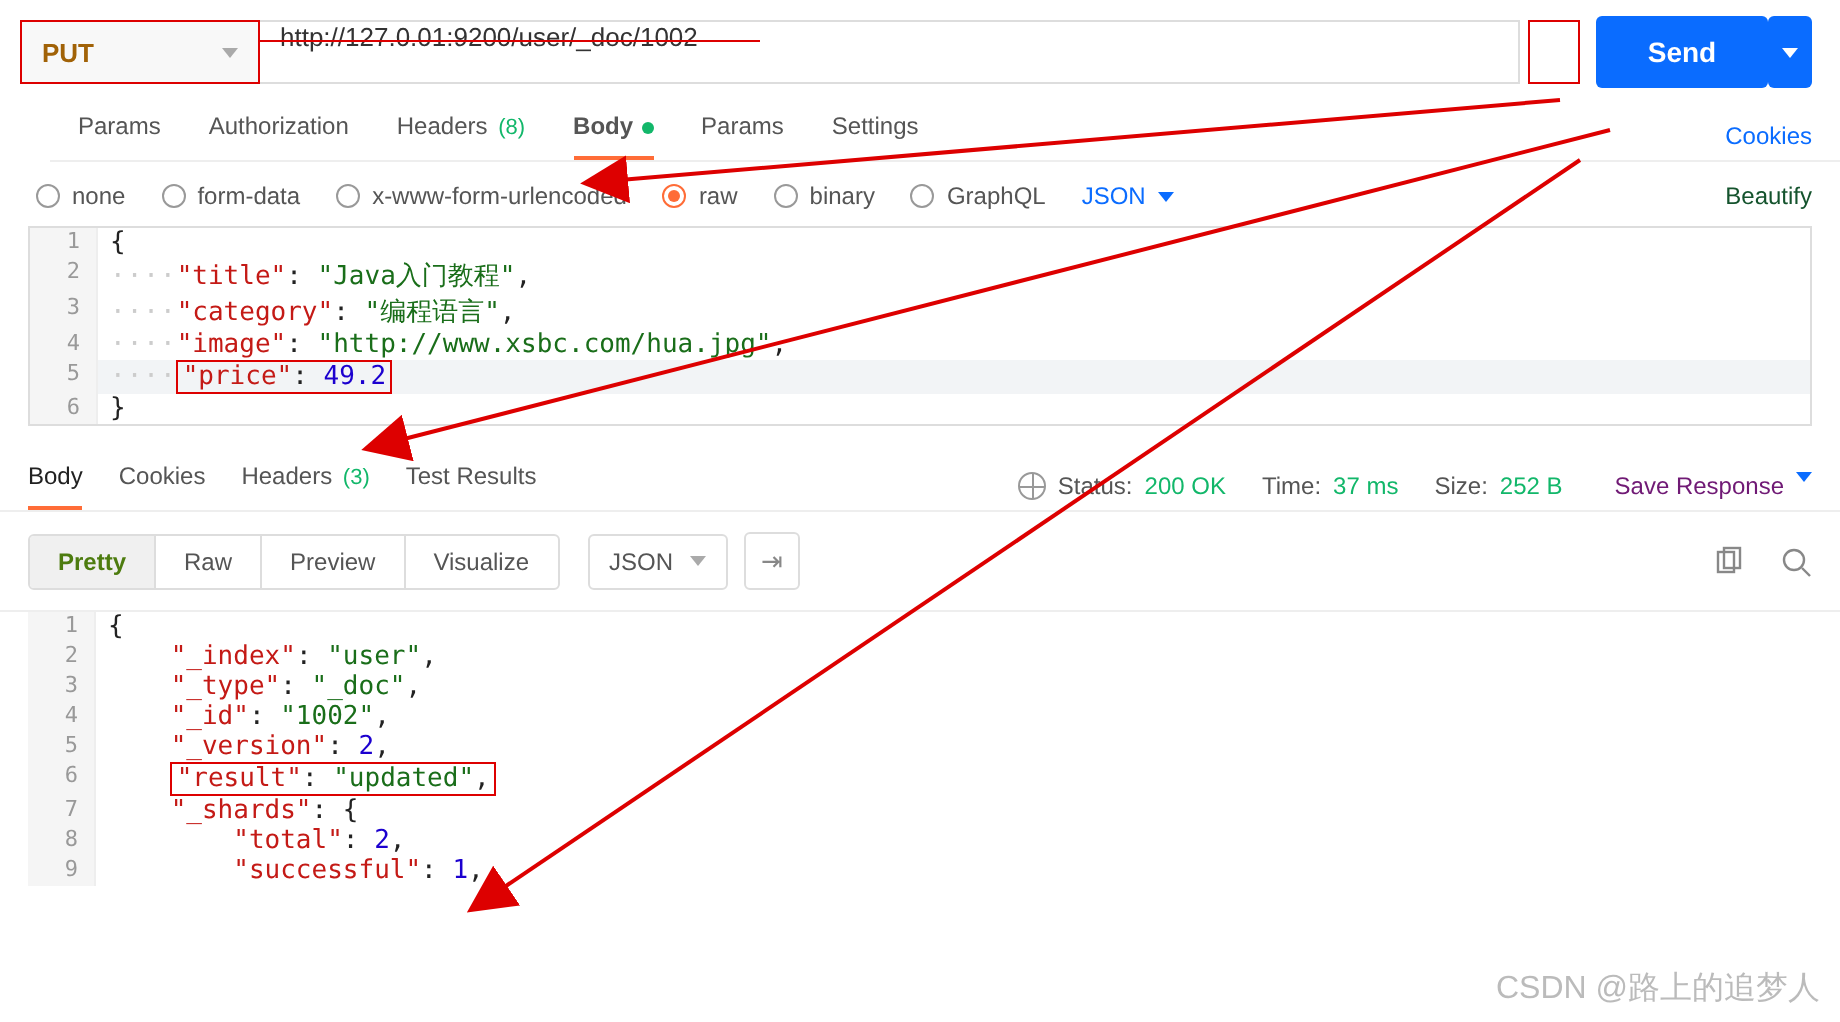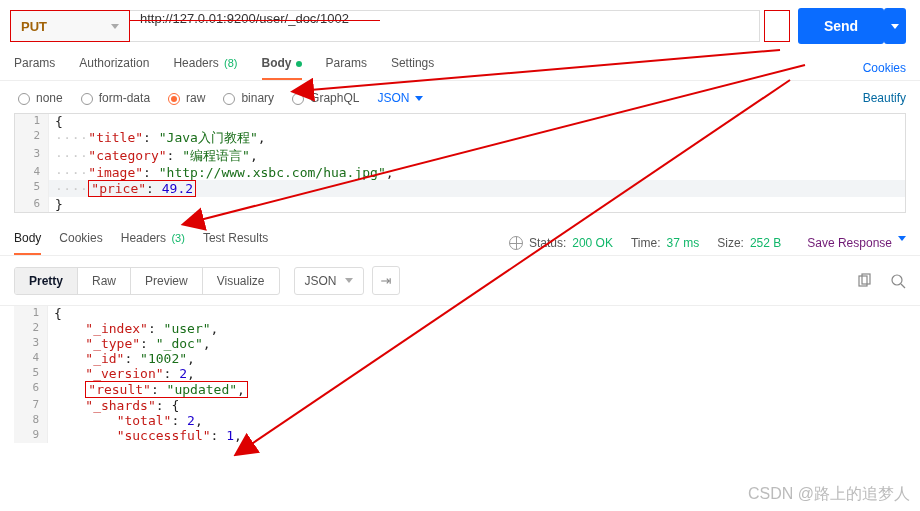--- a/index.html
+++ b/index.html
@@ -6,34 +6,34 @@
   body { font-family: -apple-system, "Segoe UI", Arial, sans-serif; font-size: 12px; color: #212121; background: #fff; width: 920px; height: 511px; overflow: hidden; position: relative; }
   .row { display: flex; align-items: center; }
   .top-bar { padding: 8px 14px 6px 10px; gap: 0; }
   .method-sel { border: 1px solid #d00; width: 120px; height: 32px; display: flex; align-items: center; justify-content: space-between; padding: 0 10px; font-size: 13px; font-weight: 600; color: #a16207; background: #f8f8f8; }
   .url-input { flex: 1; height: 32px; border: 1px solid #ddd; border-left: none; padding: 0 10px; font-size: 13px; color: #333; display: flex; align-items: flex-start; }
   .save-gap { width: 26px; height: 32px; border: 1px solid #d00; margin-left: 4px; }
   .send-btn { background: #0a6cff; color: #fff; height: 36px; width: 86px; display: flex; align-items: center; justify-content: center; font-size: 14px; font-weight: 600; margin-left: 8px; border-radius: 3px; }
   .send-drop { background: #0a6cff; width: 22px; height: 36px; display: flex; align-items: center; justify-content: center; border-radius: 3px; }
   .chev-down { width: 0; height: 0; border-left: 4px solid transparent; border-right: 4px solid transparent; border-top: 5px solid #aaa; }
   .chev-down.wht { border-top-color: #fff; }
-  .tabs { padding: 6px 14px 0 14px; gap: 24px; color: #555; font-size: 12px; border-bottom: 1px solid #eee; }
+  .tabs { padding: 6px 14px 0 14px; gap: 24px; color: #555; font-size: 12px; border-bottom: 1px solid #eee; margin-left: 25px; }
   .tab-item { padding-bottom: 8px; border-bottom: 2px solid transparent; cursor: pointer; }
   .tab-item.active { border-bottom-color: #ff6c37; font-weight: 600; }
   .count { color: #12b76a; font-size: 11px; margin-left: 2px; }
   .dot { width: 6px; height: 6px; background: #12b76a; border-radius: 50%; display: inline-block; margin-left: 4px; vertical-align: middle; }
   .cookies-link { margin-left: auto; color: #0a6cff; cursor: pointer; }
   .body-opts { padding: 10px 14px 8px 18px; gap: 18px; color: #555; font-size: 12px; align-items: center; }
   .radio { width: 12px; height: 12px; border: 1.5px solid #999; border-radius: 50%; display: inline-flex; align-items: center; justify-content: center; }
   .radio.sel { border-color: #ff6c37; }
   .radio.sel::after { content: ""; width: 6px; height: 6px; background: #ff6c37; border-radius: 50%; }
-  .opt { display: flex; align-items: flex-end; gap: 6px; }
+  .opt { display: flex; align-items: center; gap: 6px; }
   .json-sel { color: #0a6cff; display: flex; align-items: center; gap: 6px; }
   .json-sel .chev-down { border-top-color: #0a6cff; }
-  .beautify { margin-left: auto; color: #0369a1; cursor: pointer; }
+  .beautify { margin-left: auto; color: #14532d; cursor: pointer; }
   .editor { border: 1px solid #ddd; margin: 0 14px; font-family: Consolas, Menlo, monospace; font-size: 13px; background: #fafafa; }
   .ln { display: flex; }
   .gut { width: 34px; text-align: right; padding-right: 8px; color: #999; font-size: 11px; background: #f5f5f5; border-right: 1px solid #eee; user-select: none; }
   .code { flex: 1; padding-left: 6px; white-space: pre; background: #fff; }
   .ln5 .code { background: #f2f4f6; }
   .br { color: #222; }
   .key { color: #c41a16; }
   .str { color: #1a6e1a; }
   .num { color: #1c00cf; }
   .pun { color: #222; }
@@ -45,21 +45,21 @@
   .globe { width: 14px; height: 14px; border: 1.2px solid #999; border-radius: 50%; position: relative; }
   .globe::before { content:""; position:absolute; left:6px; top:0; width:1px; height:100%; background:#999; }
   .globe::after { content:""; position:absolute; top:6px; left:0; height:1px; width:100%; background:#999; }
   .ok { color: #12b76a; }
   .save-resp { color: #701a75; display: flex; align-items: flex-start; gap: 6px; }
   .save-resp .chev-down { border-top-color: #0a6cff; }
   .res-toolbar { padding: 10px 14px; gap: 0; align-items: center; border-bottom: 1px solid #eee; }
   .pill-group { display: flex; border: 1px solid #ddd; border-radius: 3px; overflow: hidden; }
   .pill { padding: 6px 14px; font-size: 12px; color: #555; border-right: 1px solid #ddd; cursor: pointer; }
   .pill:last-child { border-right: none; }
-  .pill.active { background: #f0f0f0; color: #0f172a; font-weight: 600; }
+  .pill.active { background: #f0f0f0; color: #4d7c0f; font-weight: 600; }
   .json-drop { margin-left: 14px; border: 1px solid #ddd; padding: 6px 10px; display: flex; align-items: center; gap: 8px; border-radius: 3px; font-size: 12px; color: #555; }
   .wrap-btn { margin-left: 8px; border: 1px solid #ddd; padding: 6px 8px; border-radius: 3px; color: #888; font-size: 13px; }
   .tb-right { margin-left: auto; display: flex; gap: 18px; color: #888; }
   .tb-icon { width: 16px; height: 16px; }
   .res-editor { font-family: Consolas, Menlo, monospace; font-size: 13px; margin: 0 14px; }
   .redbox { border: 1px solid #d00; padding: 0 2px; display: inline-block; }
   .watermark { position: absolute; right: 10px; bottom: 6px; color: rgba(120,120,120,0.5); font-size: 16px; font-family: "Microsoft YaHei", sans-serif; pointer-events: none; }
   svg.annot { position: absolute; top: 0; left: 0; pointer-events: none; }
 </style>
 </head>
@@ -98,20 +98,24 @@
 </div>
 
 <div class="row body-opts">
   <div class="opt">
       <span class="radio"></span>
       <span>none</span>
     </div>
   <div class="opt">
       <span class="radio"></span>
       <span>form-data</span>
+    </div>
+  <div class="opt">
+      <span class="radio"></span>
+      <span>x-www-form-urlencoded</span>
     </div>
   <div class="opt">
       <span class="radio sel"></span>
       <span>raw</span>
     </div>
   <div class="opt">
       <span class="radio"></span>
       <span>binary</span>
     </div>
   <div class="opt">

